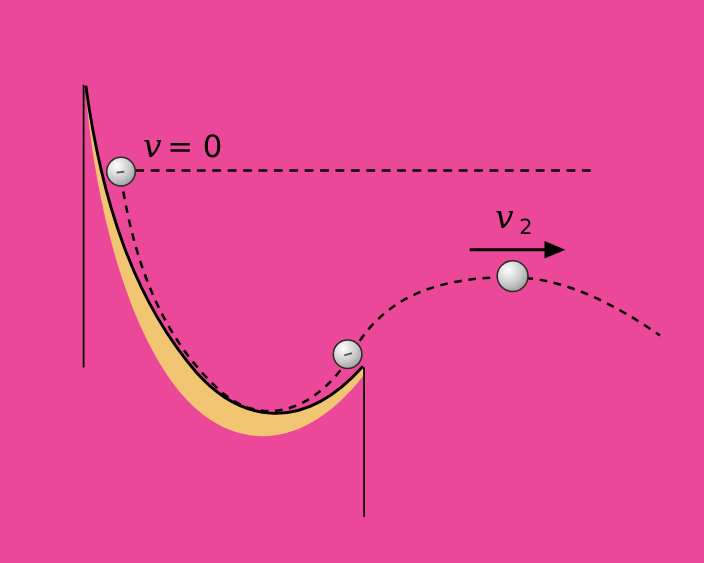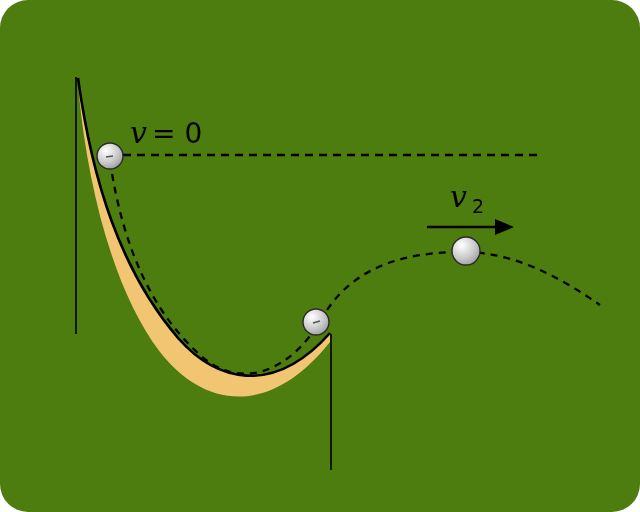--- a/index.html
+++ b/index.html
@@ -4,24 +4,23 @@
 <style>
   html, body {
     margin: 0;
     padding: 0;
     background: #ffffff;
   }
   .stage {
     position: relative;
     width: 640px;
     height: 512px;
-    background: #4d7c0f;
+    background: #ec4899;
     overflow: hidden;
     font-family: "DejaVu Serif", serif;
-    border-radius: 28px;
   }
   svg { display: block; }
   .math-var {
     font-family: "DejaVu Serif", serif;
     font-style: italic;
     font-size: 30px;
     fill: #000000;
   }
   .math-rest {
     font-family: "DejaVu Sans", sans-serif;

